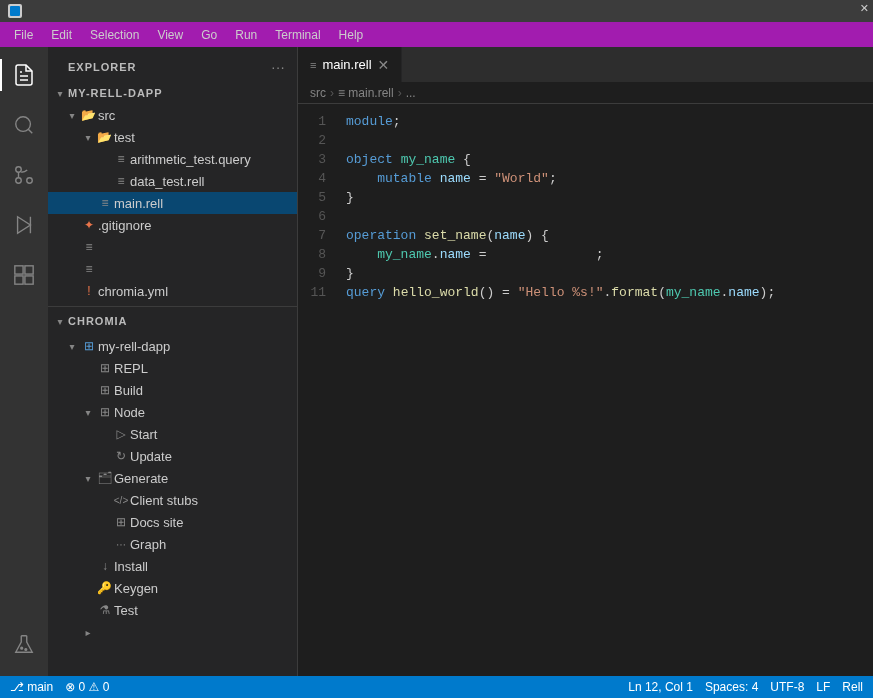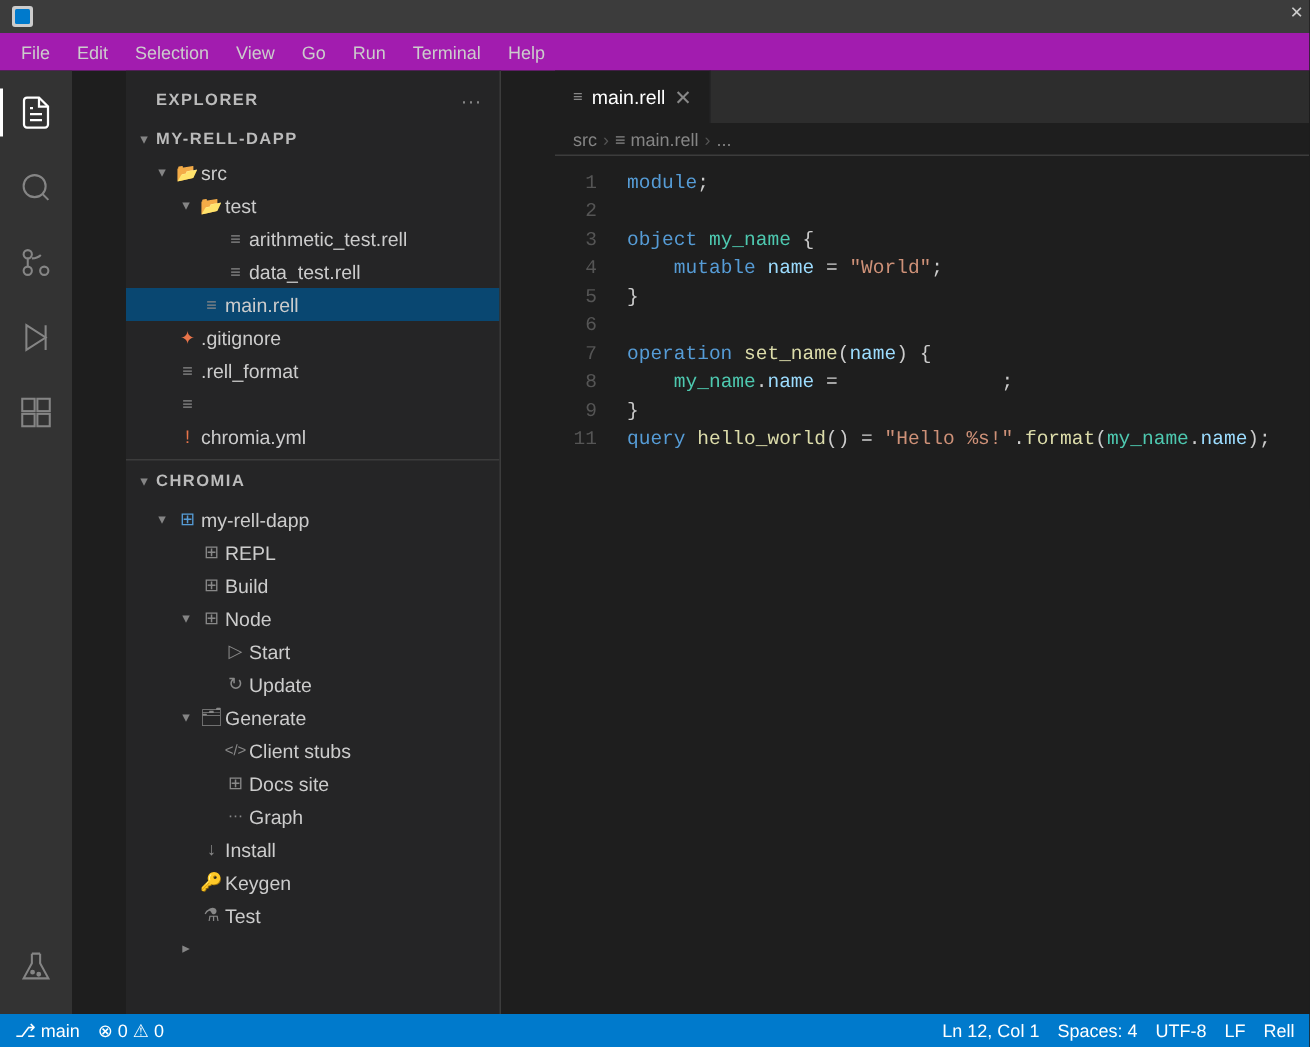--- a/index.html
+++ b/index.html
@@ -66,21 +66,20 @@
       color: #cccccc;
       cursor: pointer;
       border-radius: 3px;
     }
 
     
     .main-layout {
       display: flex;
       flex: 1;
       overflow: hidden;
-      gap: 36px;
     }
 
     
     .activity-bar {
       width: 48px;
       background: #333333;
       display: flex;
       flex-direction: column;
       align-items: center;
       padding-top: 4px;
@@ -403,21 +402,21 @@
       <span class="indent" style="width:32px"></span>
       <span class="chevron">▾</span>
       <span class="file-icon" style="color:#dcb862">📂</span>
       <span class="item-label">test</span>
     </div>
 
     <div class="tree-item">
       <span class="indent" style="width:48px"></span>
       <span class="chevron"></span>
       <span class="file-icon" style="color:#888">≡</span>
-      <span class="item-label">arithmetic_test.rell</span>
+      <span class="item-label">arithmetic_test.query</span>
     </div>
 
     <div class="tree-item">
       <span class="indent" style="width:48px"></span>
       <span class="chevron"></span>
       <span class="file-icon" style="color:#888">≡</span>
       <span class="item-label">data_test.rell</span>
     </div>
 
     <div class="tree-item selected">
@@ -431,21 +430,20 @@
       <span class="indent" style="width:16px"></span>
       <span class="chevron"></span>
       <span class="file-icon" style="color:#e8744a">✦</span>
       <span class="item-label">.gitignore</span>
     </div>
 
     <div class="tree-item">
       <span class="indent" style="width:16px"></span>
       <span class="chevron"></span>
       <span class="file-icon" style="color:#888">≡</span>
-      <span class="item-label">.rell_format</span>
     </div>
 
     <div class="tree-item">
       <span class="indent" style="width:16px"></span>
       <span class="chevron"></span>
       <span class="file-icon" style="color:#888">≡</span>
     </div>
 
     <div class="tree-item">
       <span class="indent" style="width:16px"></span>

